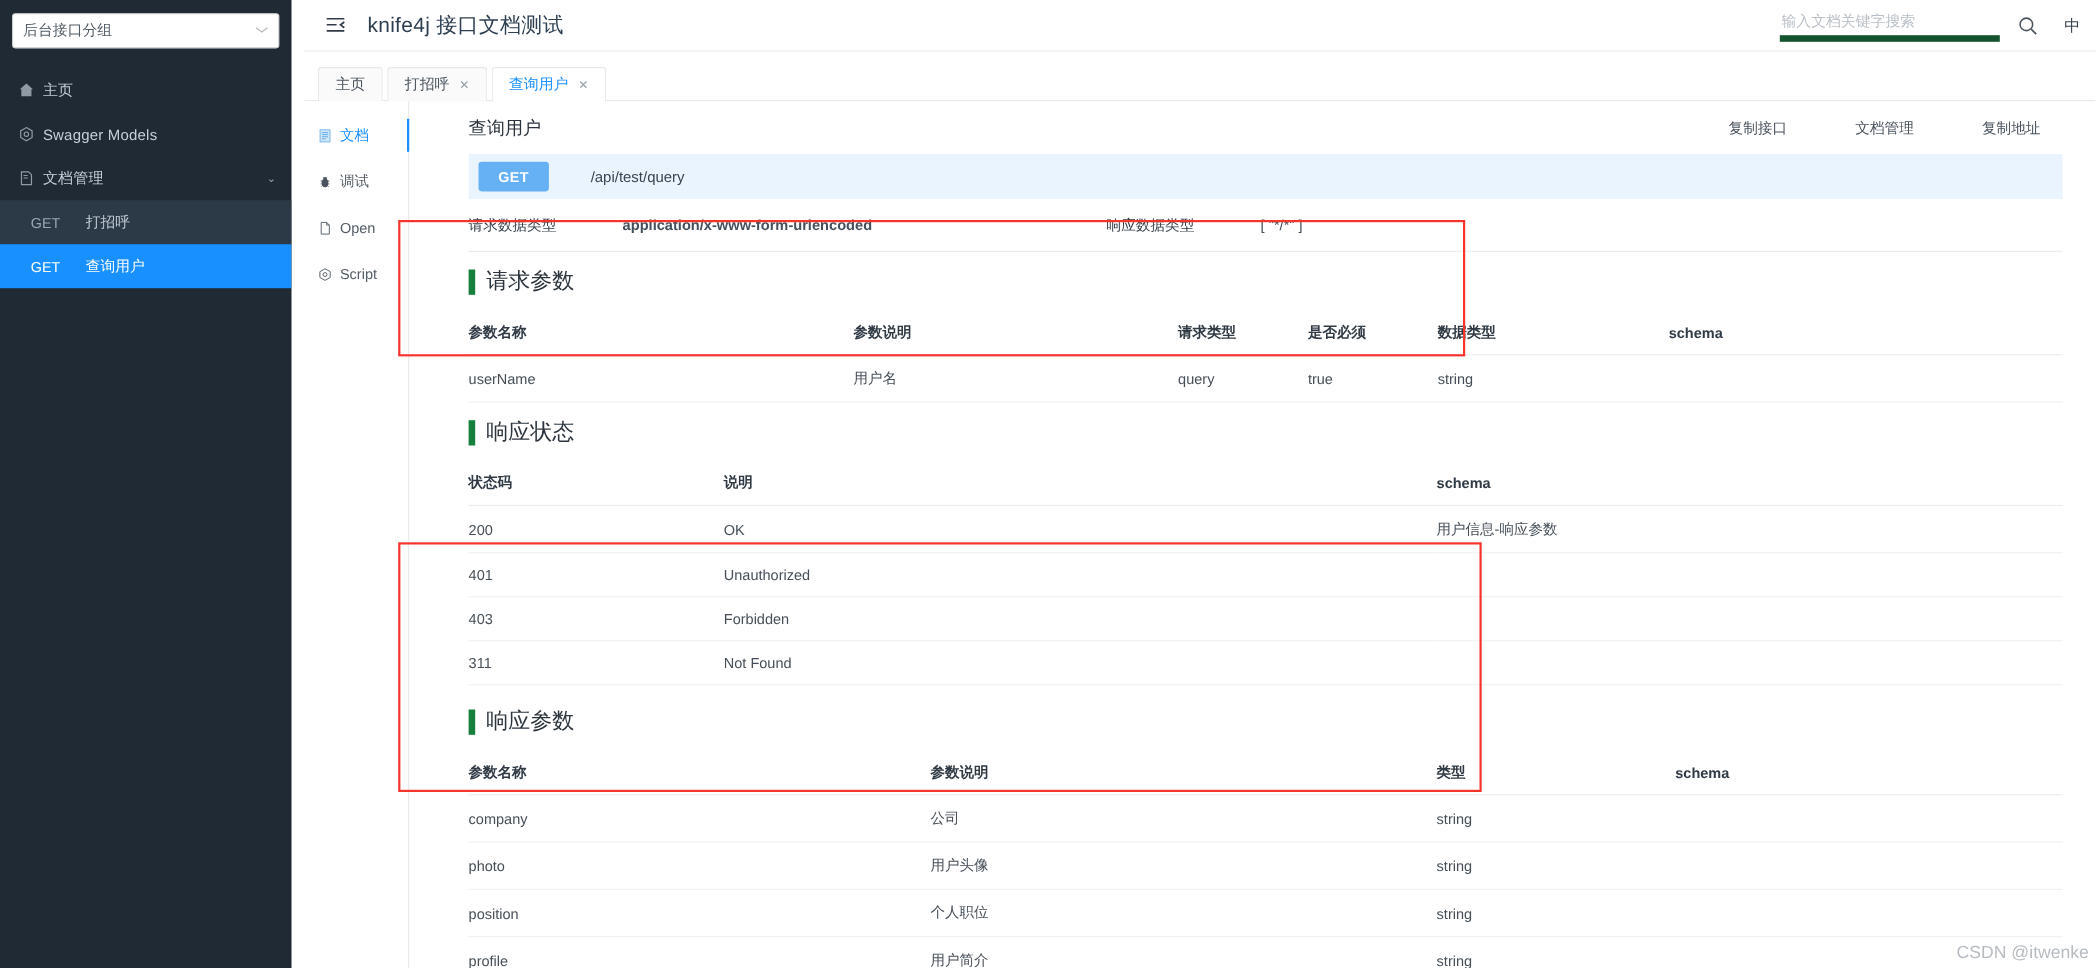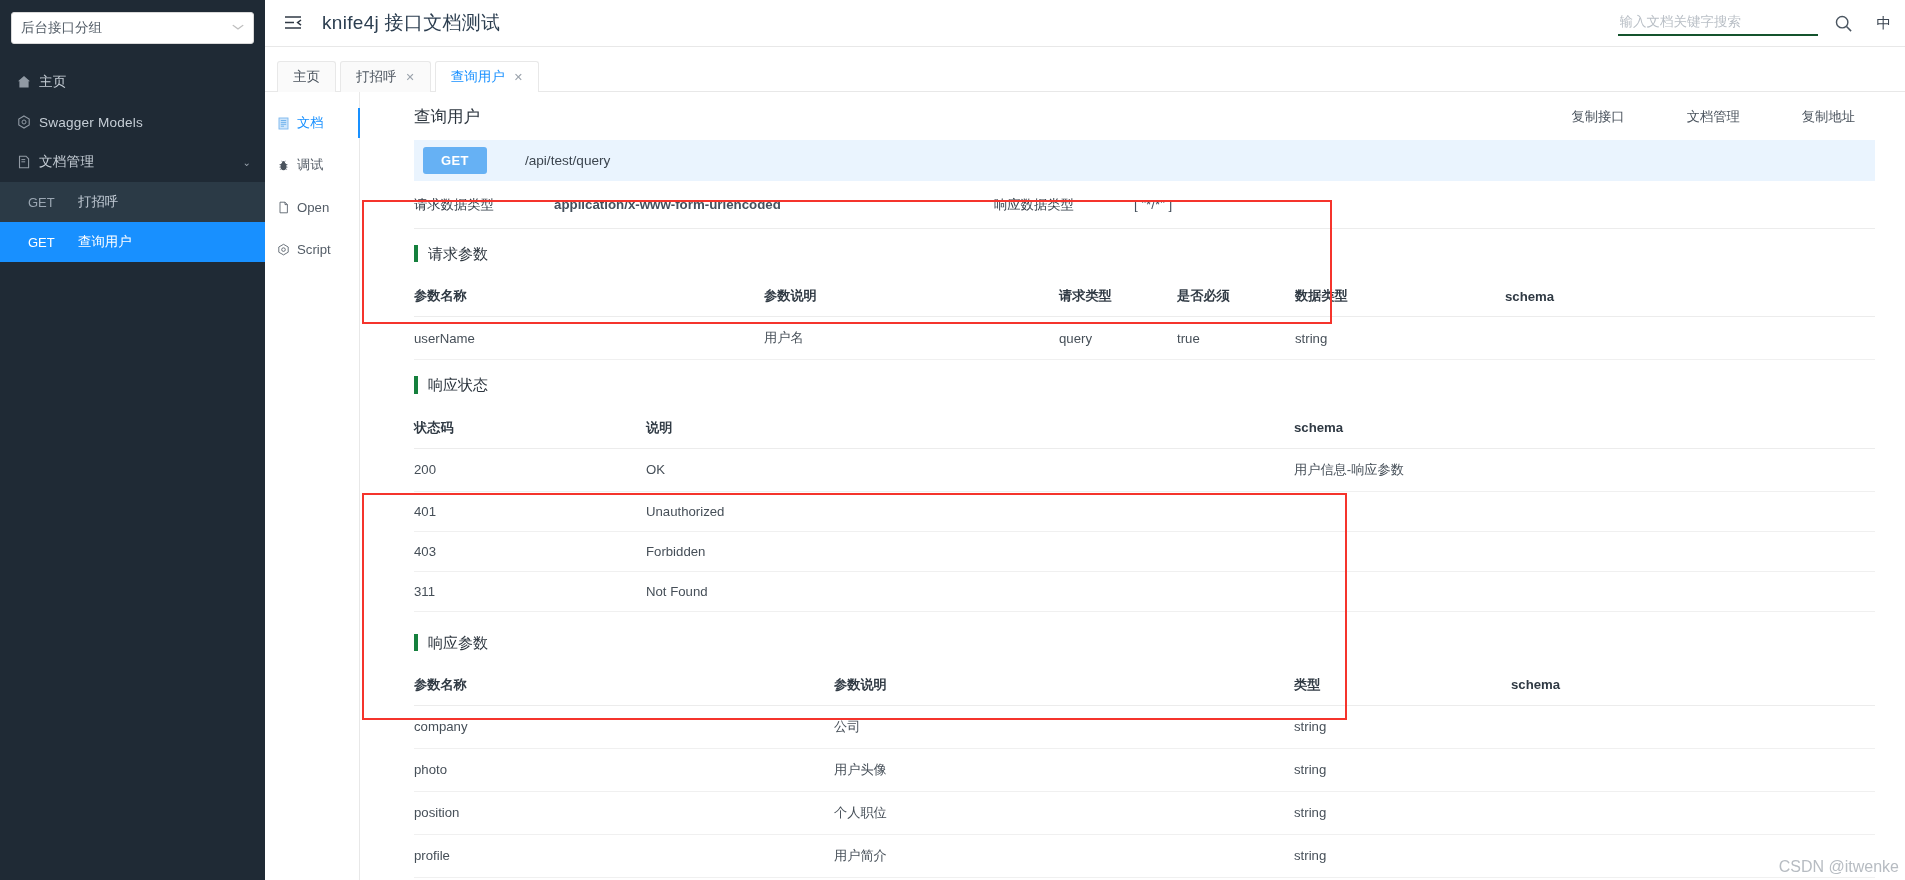--- a/index.html
+++ b/index.html
@@ -45,34 +45,34 @@
     height: 40px; display: flex; align-items: center;
     padding-left: 28px; font-size: 13.4px; cursor: pointer;
   }
   .sub-item .method { width: 50px; flex: 0 0 50px; color: #9aa6b2; font-size: 13px; }
   .sub-item .sname { color: #c3ccd6; }
   .sub-item.hover { background: #2b3a46; }
   .sub-item.selected { background: #1890ff; }
   .sub-item.selected .method, .sub-item.selected .sname { color: #fff; }
 
   
-  .main { flex: 1; height: 880px; display: flex; flex-direction: column; background: #fff; position: relative; }
+  .main { flex: 1; height: 880px; display: flex; flex-direction: column; background: #fff; position: relative; margin-left: 12px; }
 
   .topbar {
     height: 47px; flex: 0 0 47px; border-bottom: 1px solid #e8e8e8;
     display: flex; align-items: center; padding: 0 0 0 18px; background: #fff;
   }
   .collapse-ic { width: 22px; height: 22px; color: #303a45; display:flex; align-items:center; }
   .app-title {
     font-size: 19px; color: #2c3e50; margin-left: 17px; letter-spacing: .3px;
   }
   .topbar-right { margin-left: auto; display: flex; align-items: center; padding-right: 14px; }
   .search-wrap { position: relative; width: 200px; }
   .search-input {
-    width: 200px; border: none; border-bottom: 2px solid #14532d;
+    width: 200px; border: none; border-bottom: 6px solid #14532d;
     font-size: 13.5px; color: #ec4899; outline: none; padding: 4px 2px 5px 2px;
     background: transparent; font-family: inherit;
   }
   .search-input::placeholder { color: #b9bfc6; }
   .search-btn { margin-left: 16px; color: #4a5560; display: flex; cursor: pointer; }
   .lang-btn { margin-left: 24px; font-size: 14.5px; color: #3a4450; cursor: pointer; }
 
   .tabbar {
     height: 45px; flex: 0 0 45px; background: #fff;
     border-bottom: 1px solid #e8e8e8;
@@ -128,22 +128,22 @@
     display: flex; align-items: center; height: 48px;
     border-bottom: 1px solid #ececec; font-size: 13.3px; color: #3f4851;
   }
   .meta-label { width: 140px; flex: 0 0 140px; color: #36404a; }
   .meta-value { flex: 0 0 440px; color: #44505c; font-weight: bold; }
   .meta-label2 { width: 140px; flex: 0 0 140px; color: #36404a; }
   .meta-value2 { color: #44505c; }
 
   .section { margin-top: 16px; }
   .section-title {
-    font-size: 15px; color: #2c353e; padding-left: 10px;
-    border-left: 4px solid #15803d; line-height: 1.15; margin-bottom: 14px;
+    font-size: 20px; color: #2c353e; padding-left: 10px;
+    border-left: 6px solid #15803d; line-height: 1.15; margin-bottom: 14px;
   }
   table.k-table { width: 100%; border-collapse: collapse; font-size: 13.2px; }
   table.k-table th {
     text-align: left; font-weight: bold; color: #303a44;
     padding: 11px 0 11px 0; border-bottom: 1px solid #ececec; font-size: 13.2px;
   }
   table.k-table td {
     padding: 12px 0 12px 0; color: #464f58;
     border-bottom: 1px solid #f0f0f0;
   }

